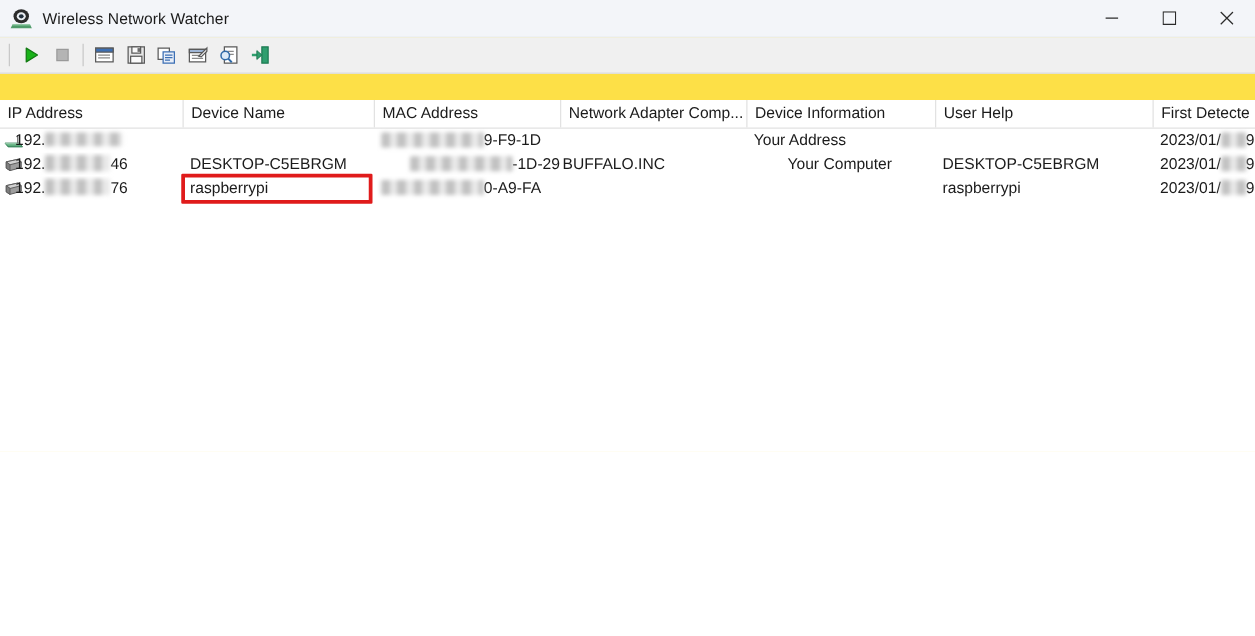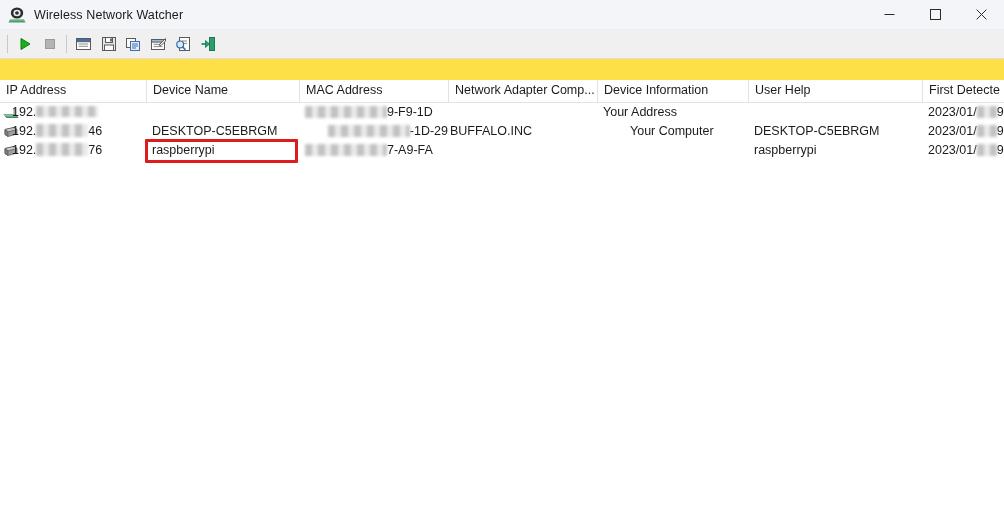--- a/index.html
+++ b/index.html
@@ -366,21 +366,21 @@
             <path d="M2 4.5 L11 2.5 L14 4.5 L14 9 L5 11.5 L2 9.5 Z" fill="#9e9e9e" stroke="#5f5f5f" stroke-width="0.8" stroke-linejoin="round"></path>
             <path d="M2 4.5 L11 2.5 L14 4.5 L5 6.8 Z" fill="#d2d2d2" stroke="#5f5f5f" stroke-width="0.8" stroke-linejoin="round"></path>
             <path d="M5 6.8 L5 11.5 L2 9.5 L2 4.5 Z" fill="#7d7d7d" stroke="#5f5f5f" stroke-width="0.8" stroke-linejoin="round"></path>
           </svg>
         </span>
         <span class="lv-cell ip" style="left:0px;width:146px;">
           <span>192.</span><span class="blur b2"></span><span>76</span>
         </span>
         <span class="lv-cell" style="left:146px;width:153px;">raspberrypi</span>
         <span class="lv-cell" style="left:299px;width:149px;">
-          <span class="blur mac"></span><span>7-A9-FA</span>
+          <span class="blur mac"></span><span>0-A9-FA</span>
         </span>
         <span class="lv-cell" style="left:597px;width:151px;"></span>
         <span class="lv-cell" style="left:748px;width:174px;">raspberrypi</span>
         <span class="lv-cell" style="left:922px;width:82px;">
           <span>2023/01/</span><span class="blur date"></span><span>9</span>
         </span>
       </div>
 
     </div>
   </div>

